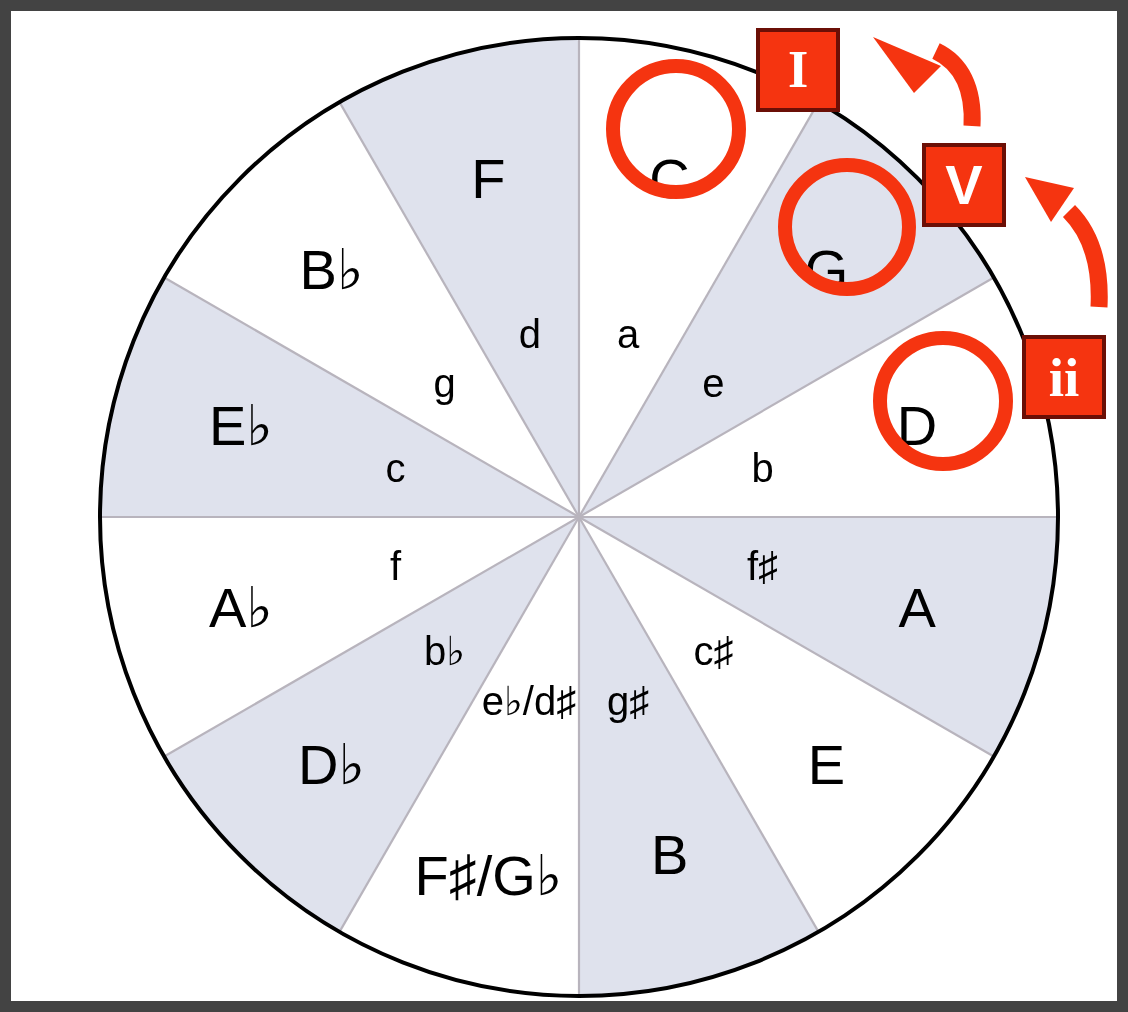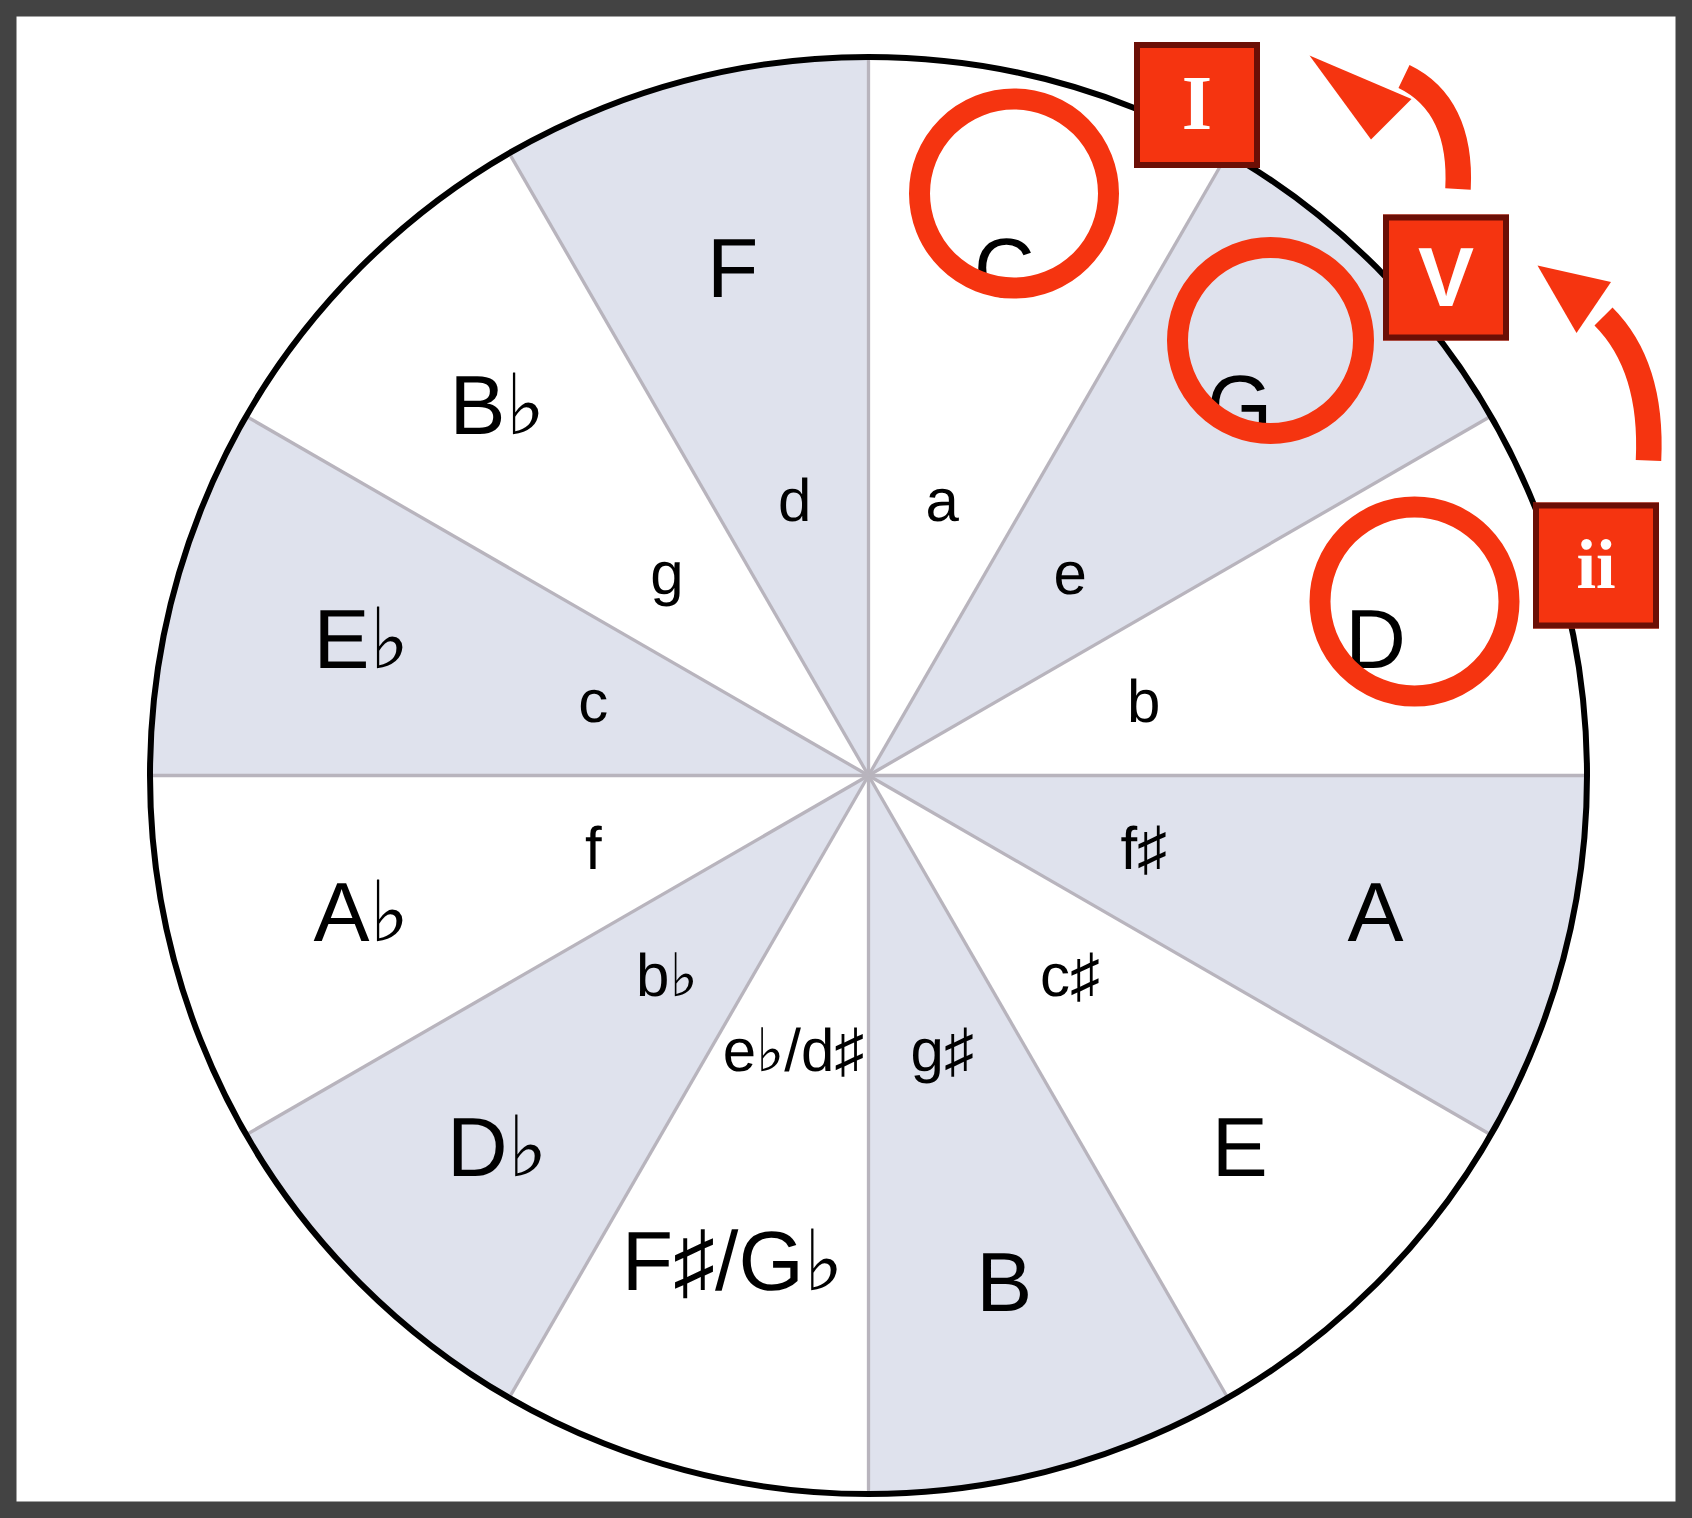--- a/index.html
+++ b/index.html
@@ -54,21 +54,21 @@
     display: flex;
     align-items: center;
     justify-content: center;
     color: #ffffff;
     font-family: "Liberation Serif", serif;
     font-weight: bold;
     line-height: 1;
   }
   .badge-I  { font-size: 52px; }
   .badge-V  { font-size: 56px; font-family: "Liberation Sans", sans-serif; }
-  .badge-ii { font-size: 47px; }
+  .badge-ii { font-size: 55px; }
 </style>
 </head>
 <body>
 
 <div id="frame">
   <div id="stage">
 
     <svg class="layer" id="wheel-svg" viewBox="0 0 1128 1012">
         <path d="M 568 506 L 568.00 27.00 A 479 479 0 0 1 807.50 91.17 Z" fill="#ffffff" stroke="none"></path>
         <path d="M 568 506 L 807.50 91.17 A 479 479 0 0 1 982.83 266.50 Z" fill="#dfe2ed" stroke="none"></path>
@@ -97,21 +97,21 @@
         <circle cx="568" cy="506" r="479" fill="none" stroke="#000000" stroke-width="4"></circle>
       </svg>
 
     <div id="labels">
         <div class="wheel-label major-label" style="left: 658.6px; top: 167.9px;">C</div>
         <div class="wheel-label major-label" style="left: 815.5px; top: 258.5px;">G</div>
         <div class="wheel-label major-label" style="left: 906.1px; top: 415.4px;">D</div>
         <div class="wheel-label major-label" style="left: 906.1px; top: 596.6px;">A</div>
         <div class="wheel-label major-label" style="left: 815.5px; top: 753.5px;">E</div>
         <div class="wheel-label major-label" style="left: 658.6px; top: 844.1px;">B</div>
-        <div class="wheel-label major-label" style="left: 477.4px; top: 830px; text-align: right;">F♯/G♭</div>
+        <div class="wheel-label major-label" style="left: 477.4px; top: 865px; text-align: right;">F♯/G♭</div>
         <div class="wheel-label major-label" style="left: 320.5px; top: 753.5px;">D♭</div>
         <div class="wheel-label major-label" style="left: 229.9px; top: 596.6px;">A♭</div>
         <div class="wheel-label major-label" style="left: 229.9px; top: 415.4px;">E♭</div>
         <div class="wheel-label major-label" style="left: 320.5px; top: 258.5px;">B♭</div>
         <div class="wheel-label major-label" style="left: 477.4px; top: 167.9px;">F</div>
         <div class="wheel-label minor-label" style="left: 617.2px; top: 322.5px;">a</div>
         <div class="wheel-label minor-label" style="left: 702.4px; top: 371.6px;">e</div>
         <div class="wheel-label minor-label" style="left: 751.5px; top: 456.8px;">b</div>
         <div class="wheel-label minor-label" style="left: 751.5px; top: 555.2px;">f♯</div>
         <div class="wheel-label minor-label" style="left: 702.4px; top: 640.4px;">c♯</div>

